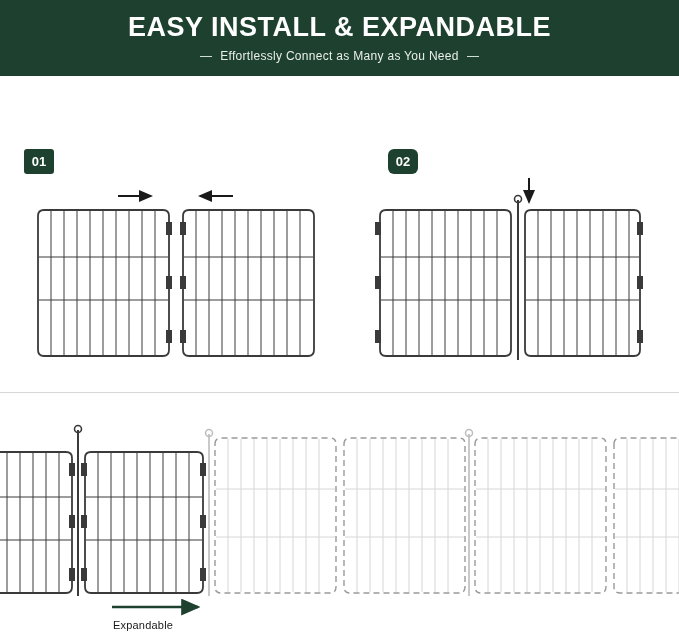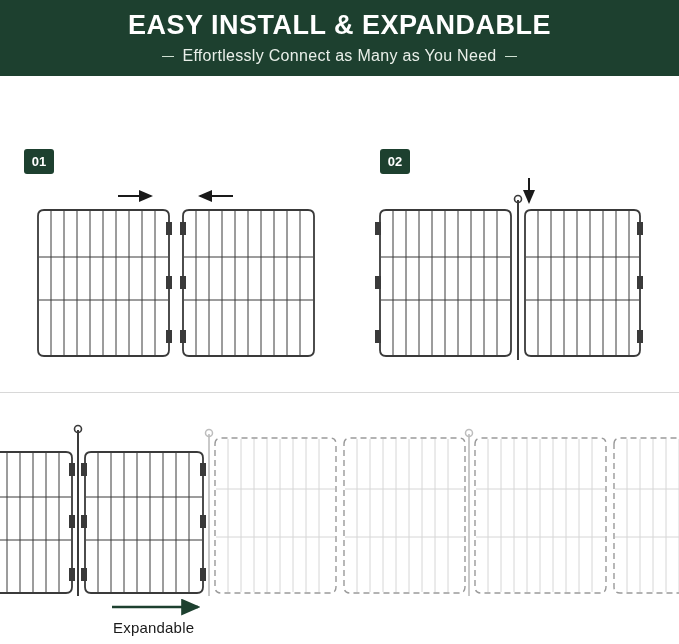--- a/index.html
+++ b/index.html
@@ -44,21 +44,21 @@
     white-space: nowrap;
   }
   .banner-sub-wrap {
     display: flex;
     align-items: center;
     justify-content: center;
     margin-top: 7px;
   }
   .banner-sub {
     color: #e9efe9;
-    font-size: 16px;
+    font-size: 12px;
     letter-spacing: 0.3px;
     text-align: center;
     white-space: nowrap;
   }
   .dash {
     display: inline-block;
     width: 12px;
     height: 1px;
     background: #cfe0d2;
     margin: 0 8px;
@@ -72,38 +72,38 @@
     background: #1d402f;
     border-radius: 3px;
     color: #ffffff;
     font-size: 13px;
     font-weight: bold;
     display: flex;
     align-items: center;
     justify-content: center;
   }
   #badge-01 { left: 24px; top: 149px; }
-  #badge-02 { left: 380px; top: 149px; }
+  #badge-02 { left: 388px; top: 149px; border-radius: 6px; }
 
   
   .canvas {
     position: absolute;
     left: 0;
     top: 0;
     width: 679px;
     height: 644px;
     pointer-events: none;
   }
 
   
   .expandable-label {
     position: absolute;
     left: 113px;
     top: 619px;
-    font-size: 15px;
+    font-size: 11px;
     color: #1a1a1a;
     letter-spacing: 0.2px;
   }
 
   .divider {
     position: absolute;
     left: 0;
     width: 679px;
     height: 1px;
     background: #d8d8d8;

